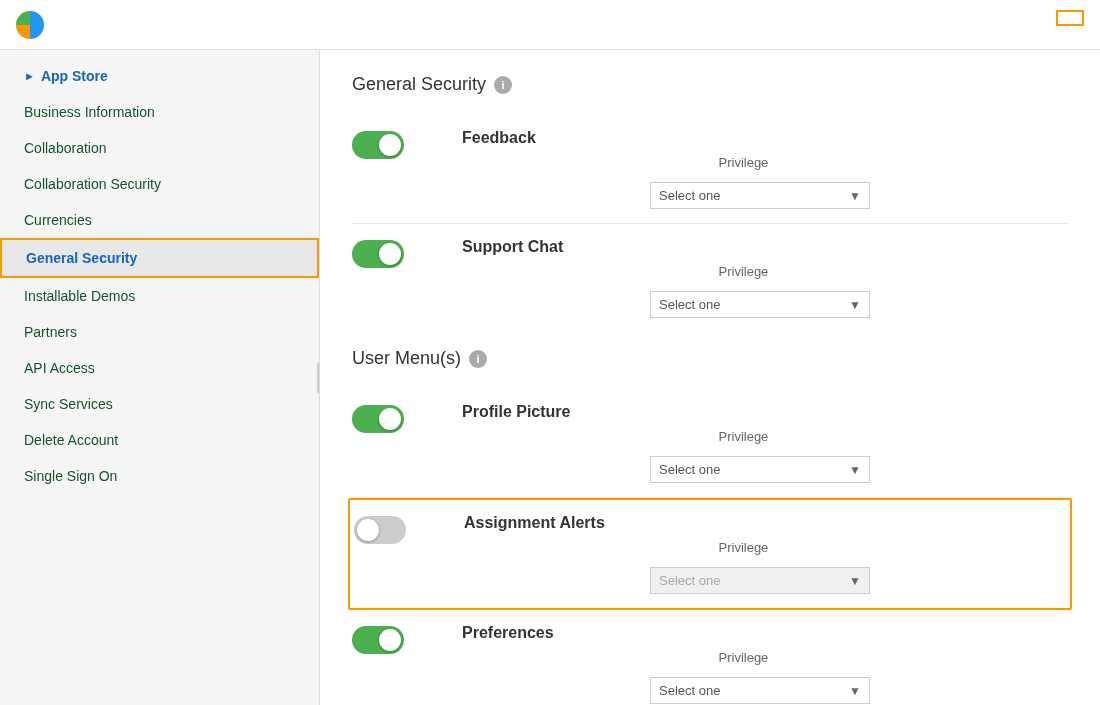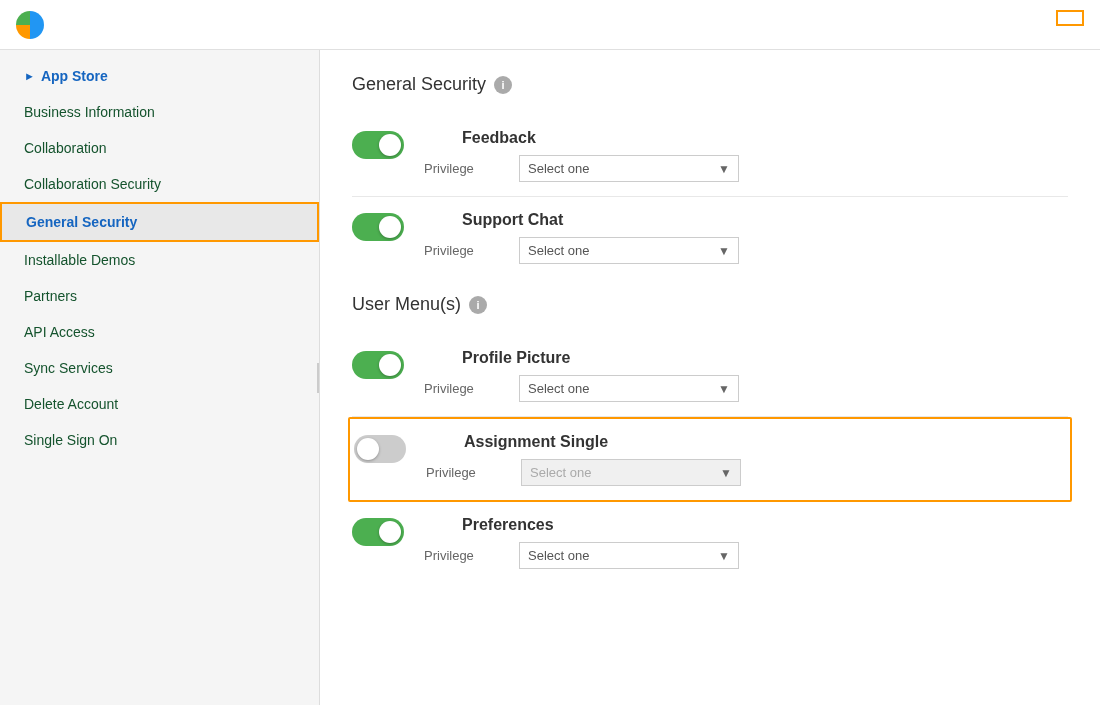--- a/index.html
+++ b/index.html
@@ -82,21 +82,21 @@
       display: flex; align-items: flex-start; padding: 14px 0;
       border-bottom: 1px solid #e8e8e8; gap: 20px;
     }
     .setting-row:last-child { border-bottom: none; }
     .toggle-col { padding-top: 2px; }
     .setting-details { flex: 1; }
     .setting-name {
       font-weight: bold; font-size: 16px; color: #333; margin-bottom: 8px; padding-left: 38px;
     }
     .privilege-row {
-      display: flex; align-items: center; gap: 12px;
+      display: flex; align-items: center; gap: 12px; flex-direction: column;
     }
     .privilege-label {
       color: #666; font-size: 13px; min-width: 55px;
     }
     .select-dropdown {
       display: flex; align-items: center;
       border: 1px solid #ccc; background: #fff;
       padding: 5px 8px; min-width: 220px; cursor: pointer;
       justify-content: space-between; font-size: 13px; color: #555; margin-left: 28px;
     }
@@ -149,20 +149,23 @@
         </div>
         <div class="sidebar-item plain">
           <span>Business Information</span>
         </div>
         <div class="sidebar-item plain">
           <span>Collaboration</span>
         </div>
         <div class="sidebar-item plain">
           <span>Collaboration Security</span>
         </div>
+        <div class="sidebar-item plain">
+          <span>Currencies</span>
+        </div>
         <div class="sidebar-item active">
           <span>General Security</span>
         </div>
         <div class="sidebar-item plain">
           <span>Installable Demos</span>
         </div>
         <div class="sidebar-item plain">
           <span>Partners</span>
         </div>
         <div class="sidebar-item plain">
@@ -245,21 +248,21 @@
             </div>
           </div>
         </div>
         <div class="setting-row highlighted">
           <div class="toggle-col">
             <div class="toggle off">
               <div class="toggle-thumb"></div>
             </div>
           </div>
           <div class="setting-details">
-            <div class="setting-name">Assignment Single</div>
+            <div class="setting-name">Assignment Alerts</div>
             <div class="privilege-row">
               <span class="privilege-label">Privilege</span>
               <div class="select-dropdown disabled">
                 <span>Select one</span>
                 <span class="dropdown-arrow">▼</span>
               </div>
             </div>
           </div>
         </div>
         <div class="setting-row">

